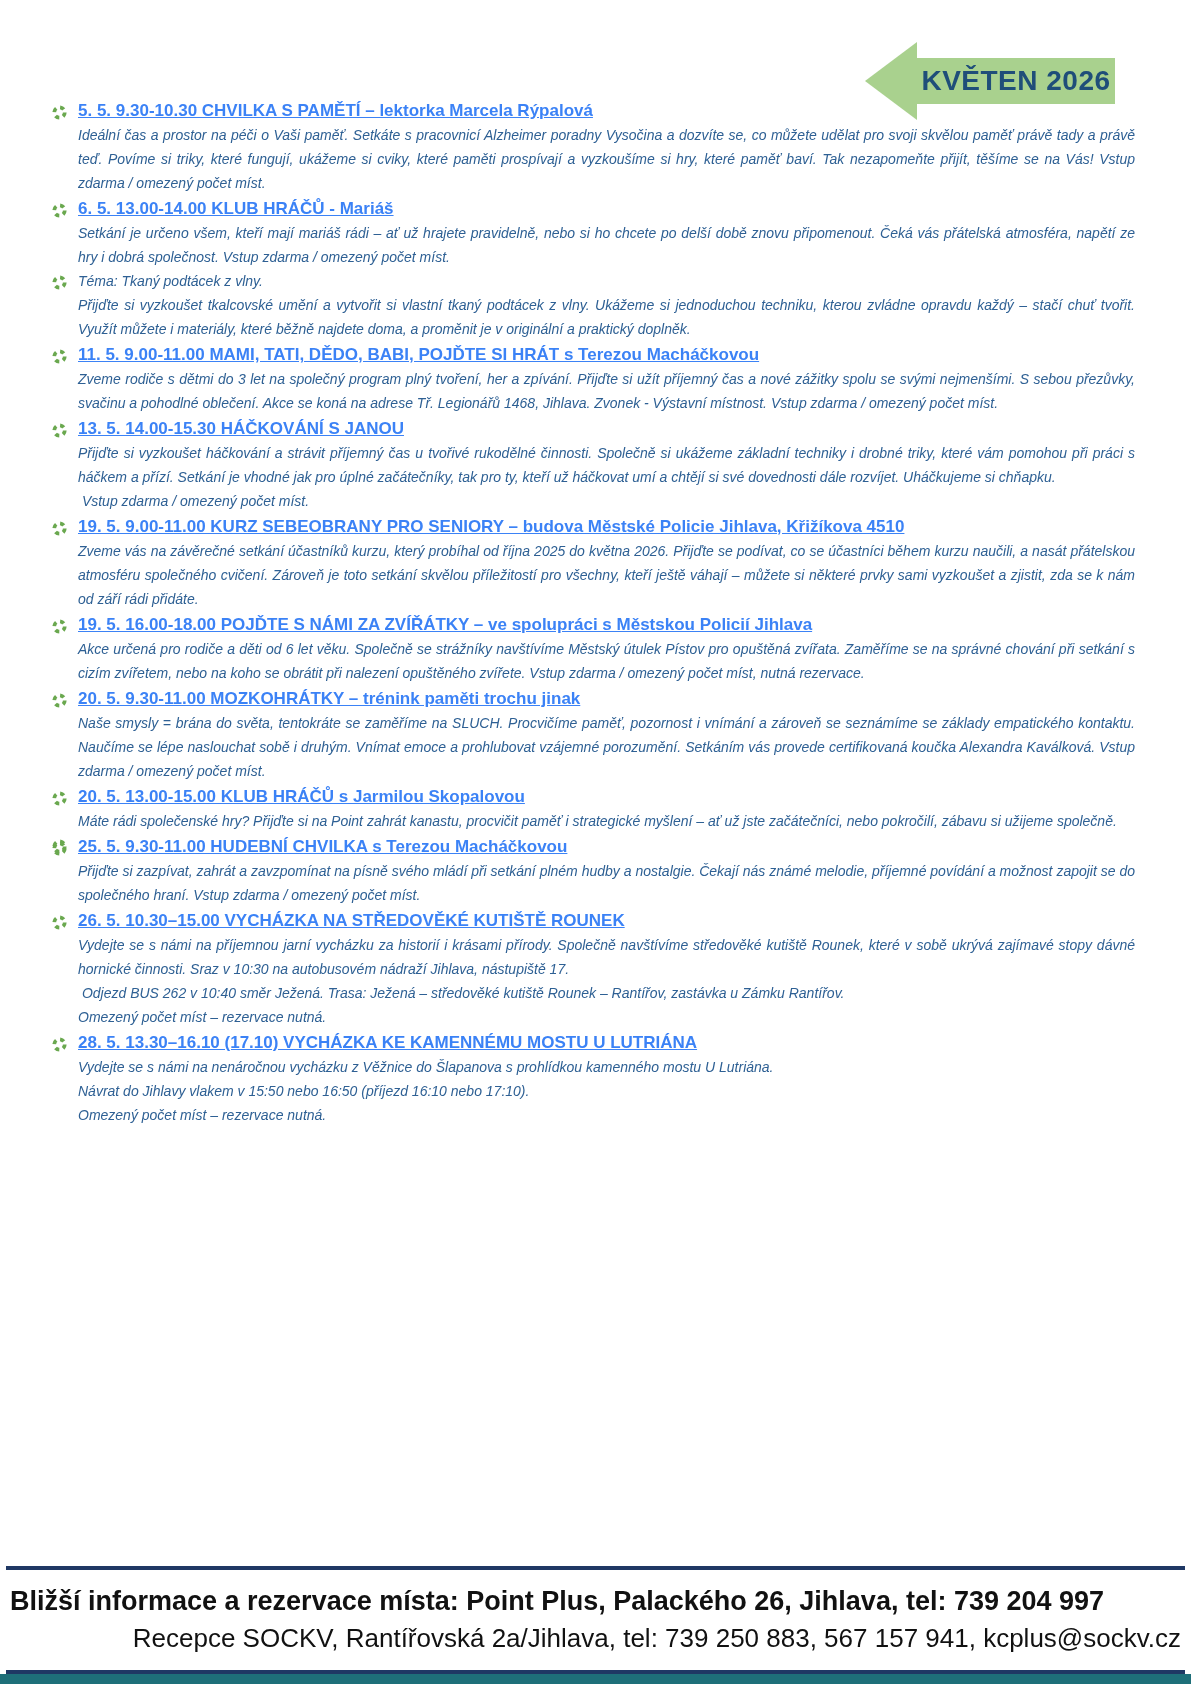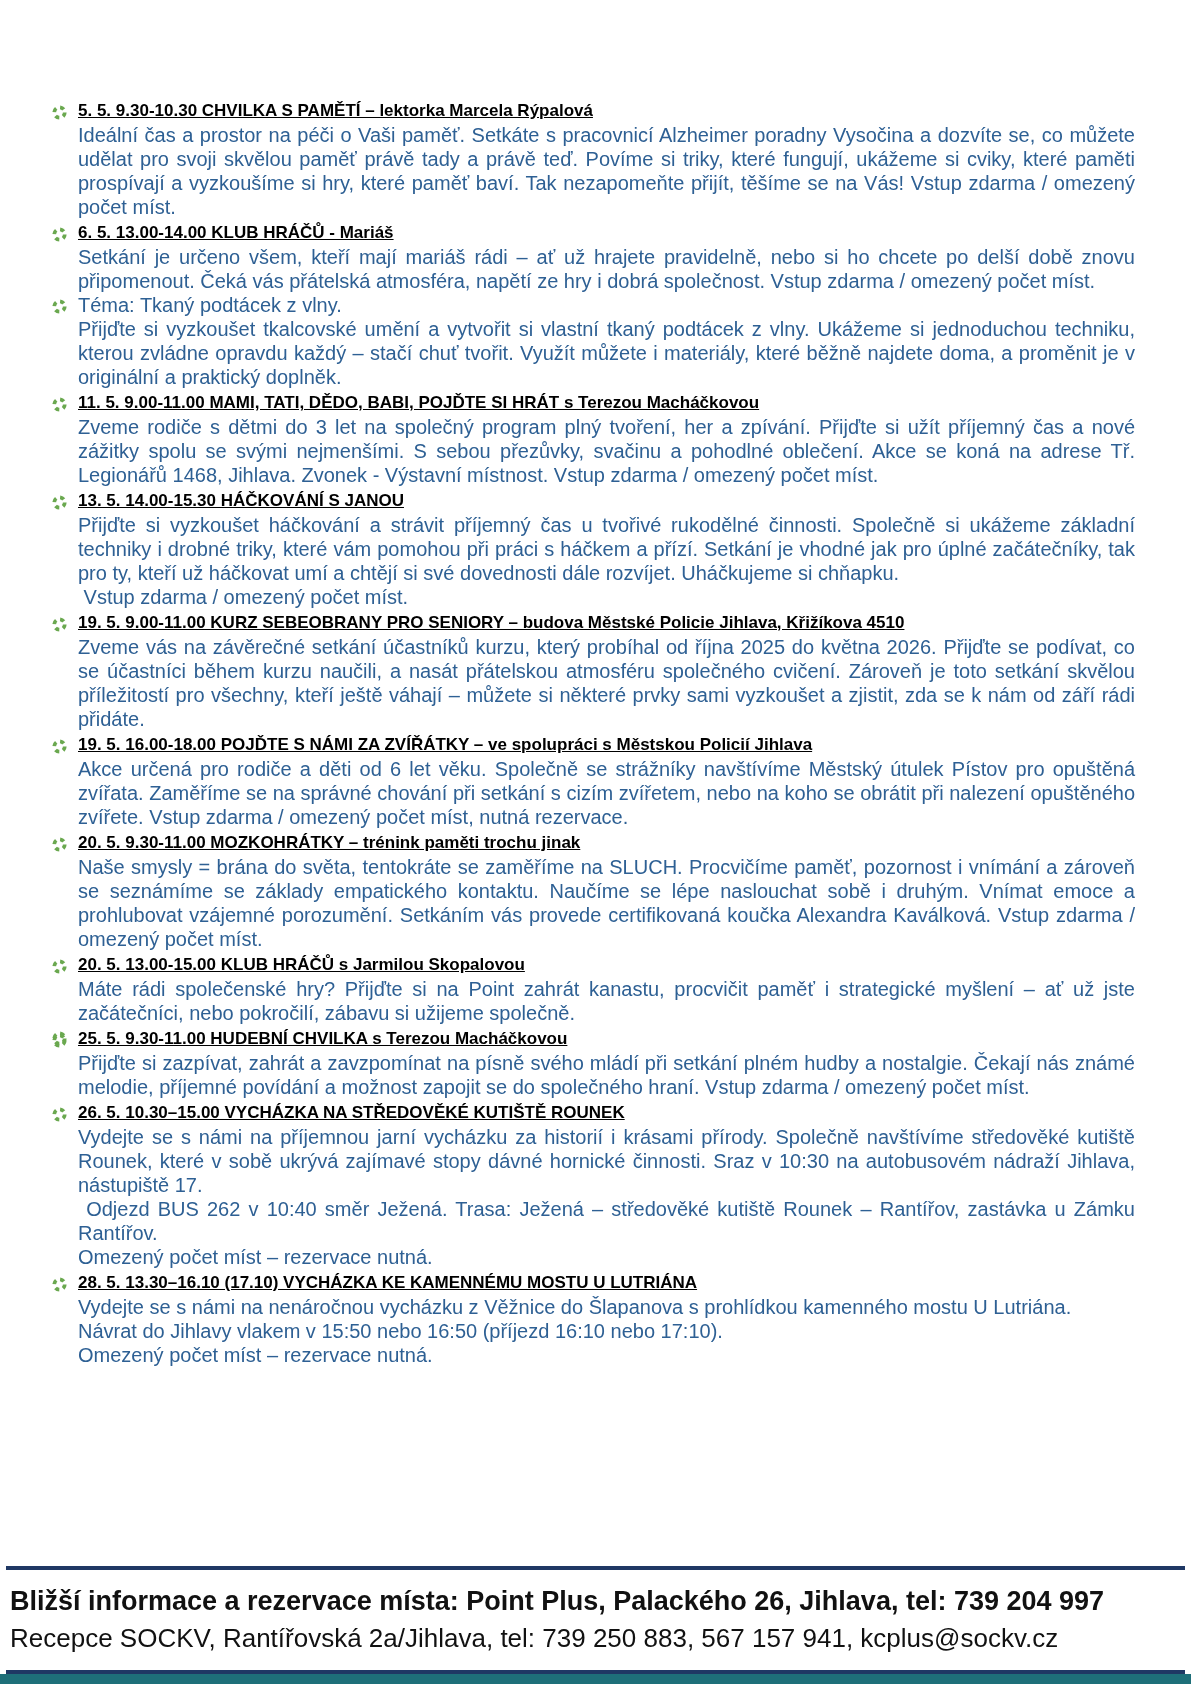--- a/index.html
+++ b/index.html
@@ -22,40 +22,47 @@
   .arrow-body span {
     font-size:28px; font-weight:bold; color:#1f4e79; letter-spacing:0.5px;
     white-space:nowrap;
   }
 
   
   .events { position:absolute; top:97px; left:52px; right:56px; }
   .event { position:relative; padding-left:26px; }
   .bullet { position:absolute; left:0; top:6px; width:15px; height:15px; }
   .event-title {
-    font-size:17px; font-weight:bold; color:#000000;
+    font-size:17px; font-weight:bold; color:#3b82f6;
     text-decoration:underline; margin:2px 0 0 0; line-height:24px;
   }
   .event p {
-    margin:0; font-size:20px; line-height:24px; color:#2e6094;
+    margin:0; font-size:14px; line-height:24px; color:#2e6094;
     text-align:justify;
+    font-style:italic;
   }
 
   
   .footer { position:absolute; left:0; right:0; bottom:10px; }
   .rule { border-top:4px solid #1f3864; margin:0 6px; }
   .f1 { font-size:27px; font-weight:bold; color:#111111; margin:16px 10px 6px; }
-  .f2 { font-size:26px; font-weight:normal; color:#111111; text-align:left; margin:0 10px 16px; }
+  .f2 { font-size:26px; font-weight:normal; color:#111111; text-align:right; margin:0 10px 16px; }
   .teal-band { position:absolute; left:0; right:0; bottom:0; height:10px; background:#1e6f79; }
 </style>
 </head>
 <body>
 
 <div class="page">
 
+  <div class="banner">
+    <div class="arrow-head"></div>
+    <div class="arrow-body">
+      <span>KVĚTEN 2026</span>
+    </div>
+  </div>
 
   <main class="events">
 
     <section class="event">
       <span class="bullet"><svg width="15" height="15" viewBox="0 0 20 20">
             <circle cx="10" cy="10" r="7" fill="none" stroke="#6aa84f" stroke-width="5" stroke-dasharray="5.5 5.5"></circle>
           </svg></span>
       <h3 class="event-title">5. 5. 9.30-10.30 CHVILKA S PAMĚTÍ – lektorka Marcela Rýpalová</h3>
       <p>Ideální čas a prostor na péči o Vaši paměť. Setkáte s pracovnicí Alzheimer poradny Vysočina a dozvíte se, co můžete udělat pro svoji skvělou paměť právě tady a právě teď. Povíme si triky, které fungují, ukážeme si cviky, které paměti prospívají a vyzkoušíme si hry, které paměť baví. Tak nezapomeňte přijít, těšíme se na Vás! Vstup zdarma / omezený počet míst.</p>
     </section>

